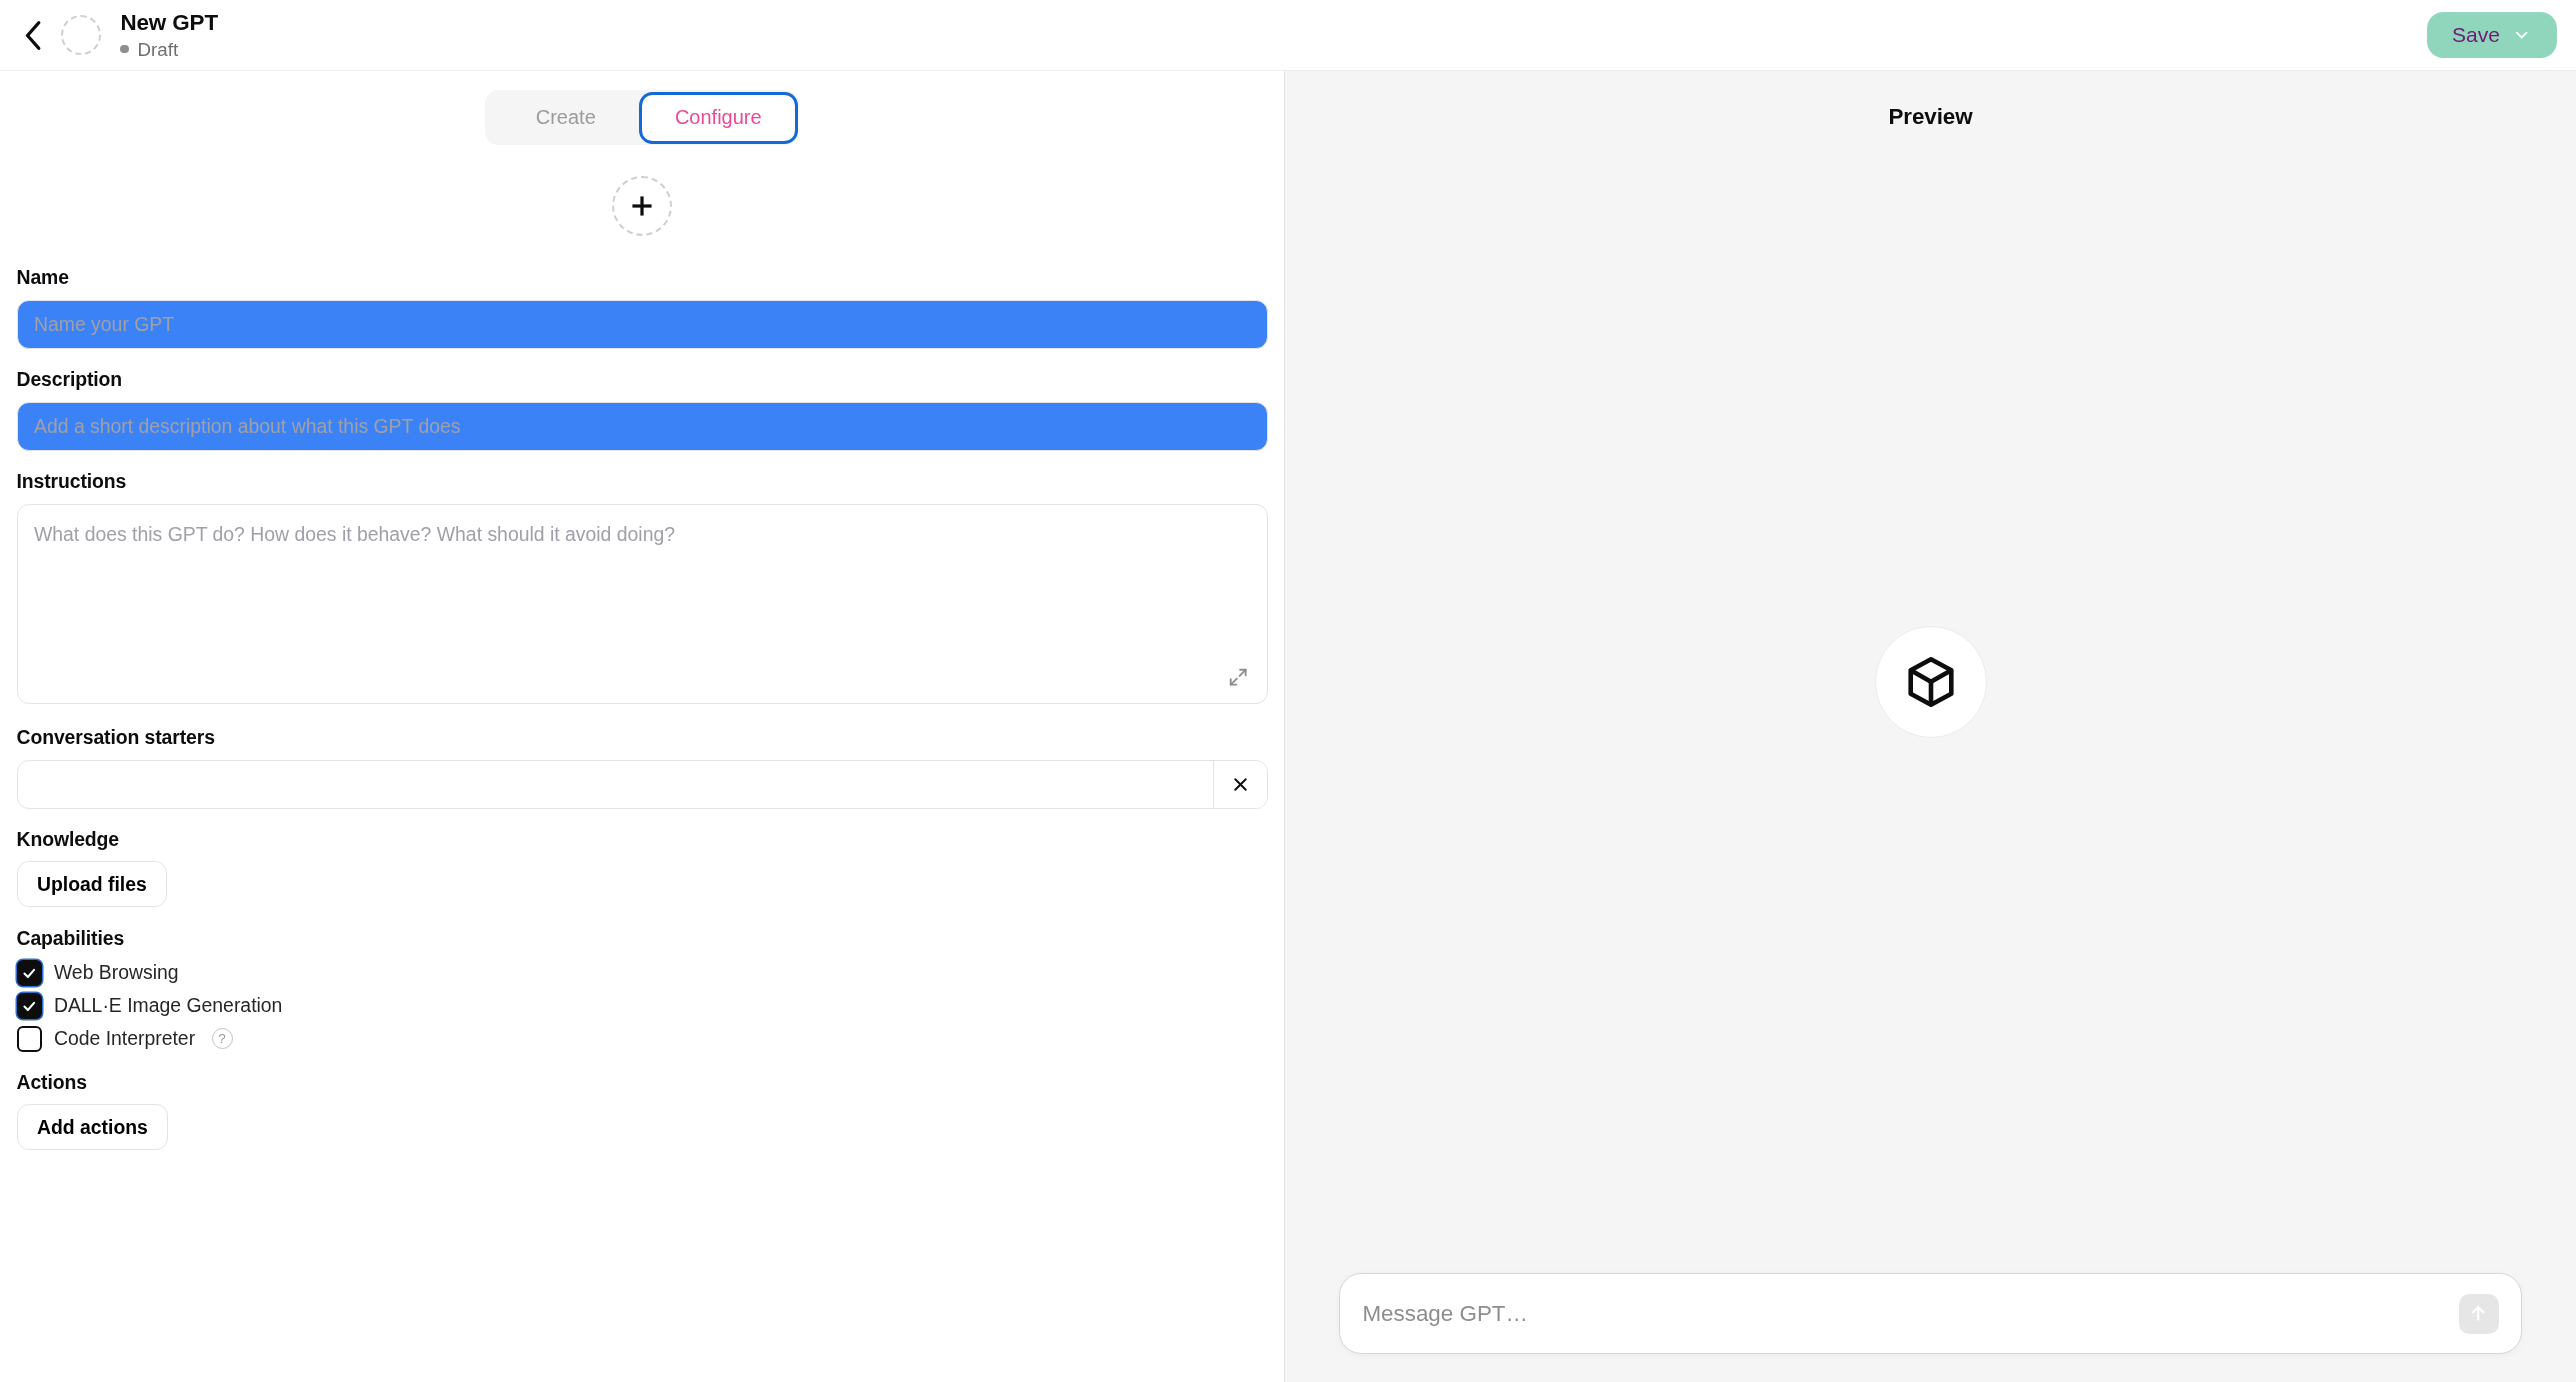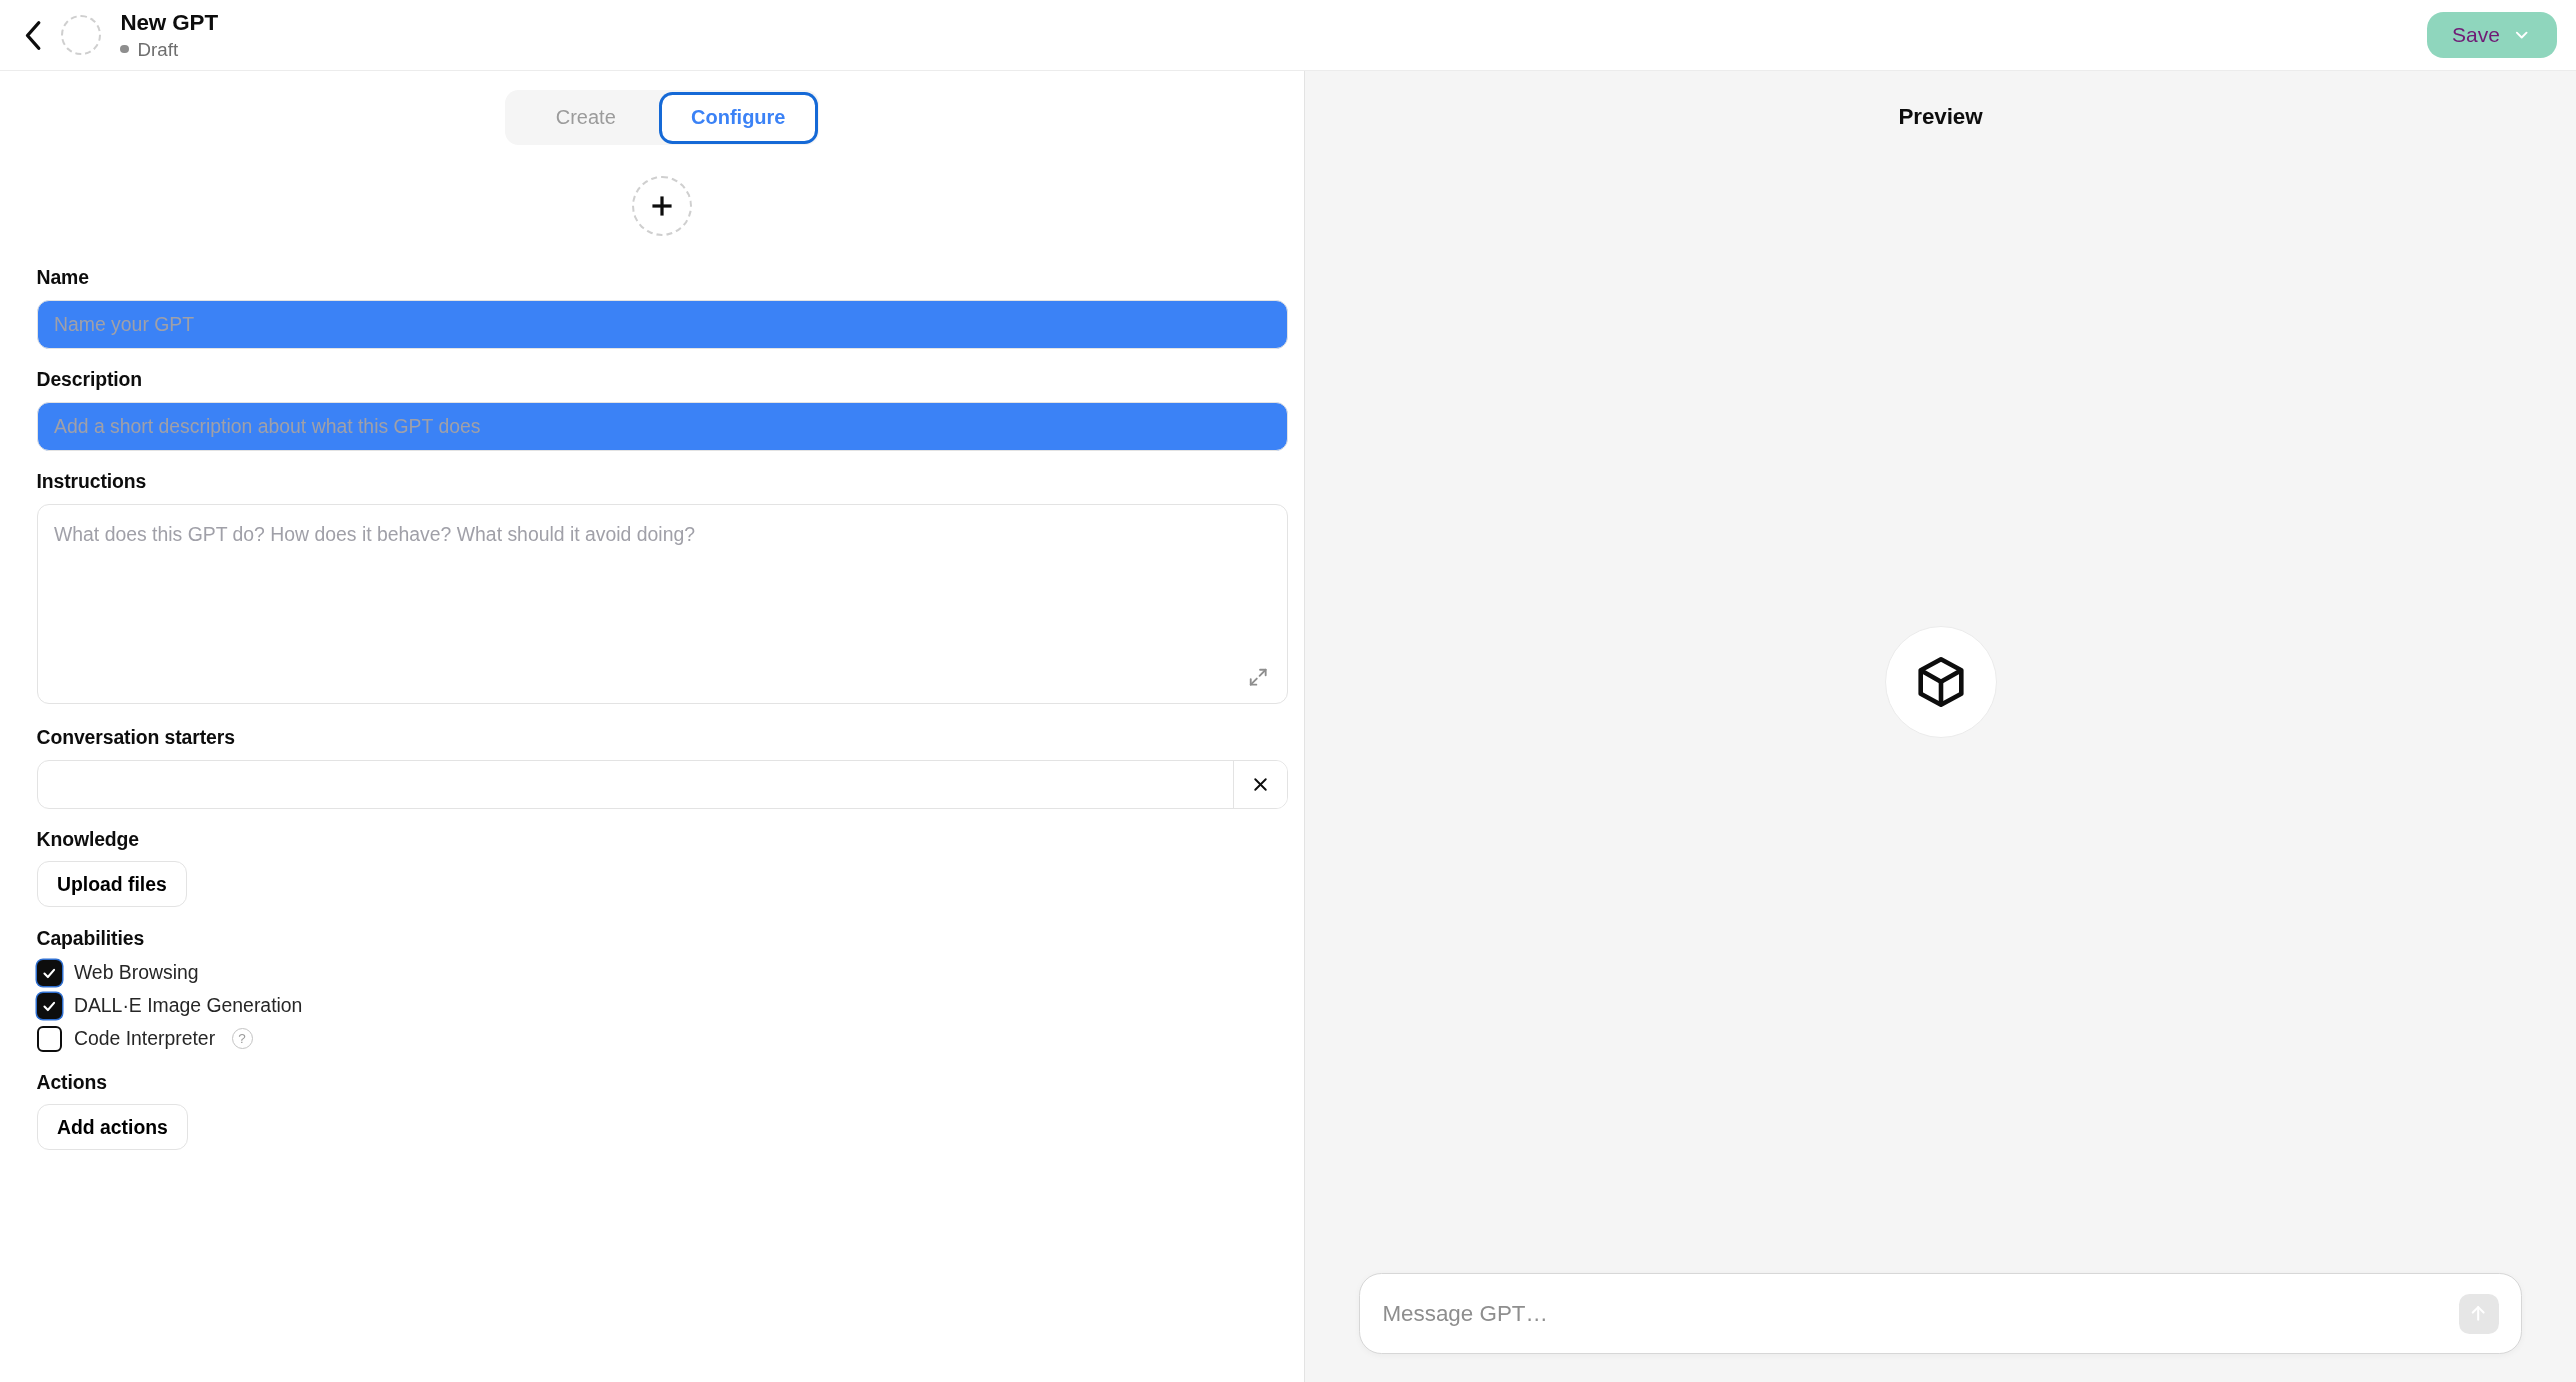--- a/index.html
+++ b/index.html
@@ -90,21 +90,20 @@
     font-family: inherit;
     font-weight: 400;
     cursor: pointer;
   }
 
   
   .body {
     flex: 1 1 auto;
     display: flex;
     min-height: 0;
-    padding-left: 20px;
   }
 
   
   .editor {
     width: 1285px;
     flex: 0 0 1285px;
     background: #ffffff;
     border-right: 1.5px solid #e3e3e3;
     overflow: hidden;
     position: relative;
@@ -135,22 +134,22 @@
     font-size: 20px;
     font-family: inherit;
     border: none;
     background: transparent;
     color: #9b9b9b;
     cursor: pointer;
     font-weight: 400;
   }
   .tab.active {
     background: #ffffff;
-    color: #3b82f6;
-    font-weight: 700;
+    color: #ec4899;
+    font-weight: 400;
     box-shadow: 0 0 0 3px #1569d6;
     text-align: right;
   }
 
   .avatar-upload-row {
     display: flex;
     justify-content: center;
     margin-bottom: 30px;
   }
   .avatar-upload {

